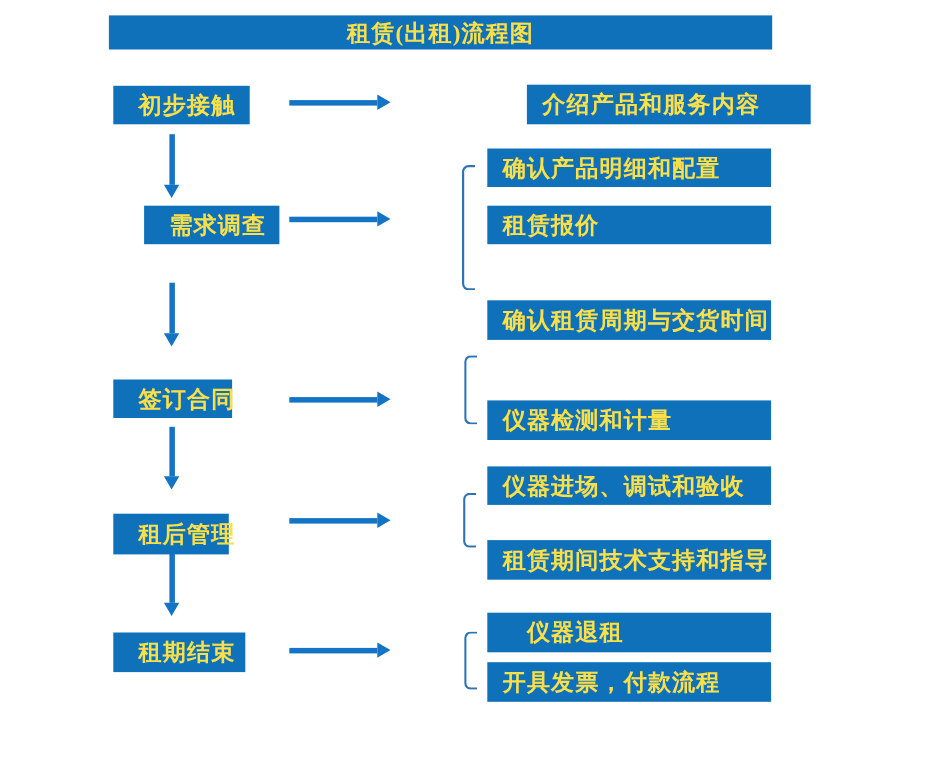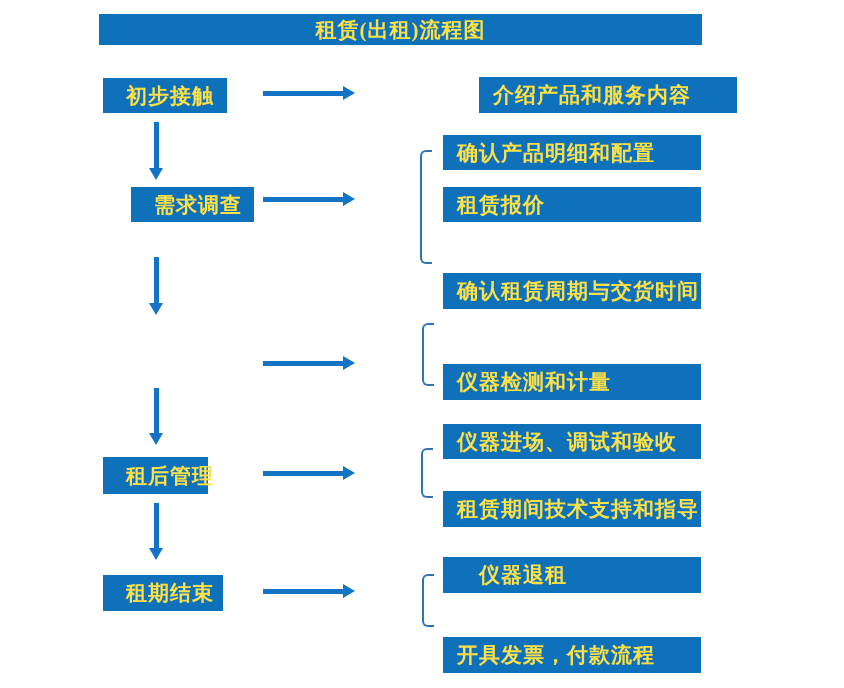--- a/index.html
+++ b/index.html
@@ -34,34 +34,34 @@
     justify-content: center;
     font-size: 21px;
   }
   .stage { padding-left: 23px; }
   .detail { left: 443px; width: 258px; padding-left: 14px; }
 
   
   .s1 { left: 103px; top: 78px;  width: 124px; height: 35px; }
   .s2 { left: 103px; top: 187px; width: 123px; height: 35px; margin-left: 28px; }
   .s3 { left: 103px; top: 345px; width: 108px; height: 35px; }
-  .s4 { left: 103px; top: 457px; width: 105px; height: 37px; }
+  .s4 { left: 103px; top: 467px; width: 105px; height: 37px; }
   .s5 { left: 103px; top: 575px; width: 120px; height: 36px; }
 
   
   .d1  { top: 77px;  height: 36px; margin-left: 36px; }
   .d2  { top: 135px; height: 35px; }
   .d3  { top: 187px; height: 35px; }
   .d4  { top: 245px; height: 36px; margin-top: 28px; }
   .d5  { top: 313px; height: 36px; }
   .d6  { top: 364px; height: 36px; }
   .d7  { top: 424px; height: 35px; }
   .d8  { top: 491px; height: 36px; }
   .d9  { top: 557px; height: 36px; padding-left: 36px; }
-  .d10 { top: 637px; height: 36px; }
+  .d10 { top: 602px; height: 36px; }
 
   
   .h-arrow {
     position: absolute;
     left: 263px;
     width: 92px;
     height: 14px;
     display: flex;
     align-items: center;
   }
@@ -124,20 +124,21 @@
 </style>
 </head>
 <body>
 
 <div id="canvas">
 
   <div class="box title-bar">租赁(出租)流程图</div>
 
   <div class="box stage s1">初步接触</div>
   <div class="box stage s2">需求调查</div>
+  <div class="box stage s3">签订合同</div>
   <div class="box stage s4">租后管理</div>
   <div class="box stage s5">租期结束</div>
 
   <div class="box detail d1">介绍产品和服务内容</div>
   <div class="box detail d3">租赁报价</div>
   <div class="box detail d2">确认产品明细和配置</div>
   <div class="box detail d4">确认租赁周期与交货时间</div>
   <div class="box detail d6">仪器检测和计量</div>
   <div class="box detail d7">仪器进场、调试和验收</div>
   <div class="box detail d8">租赁期间技术支持和指导</div>

